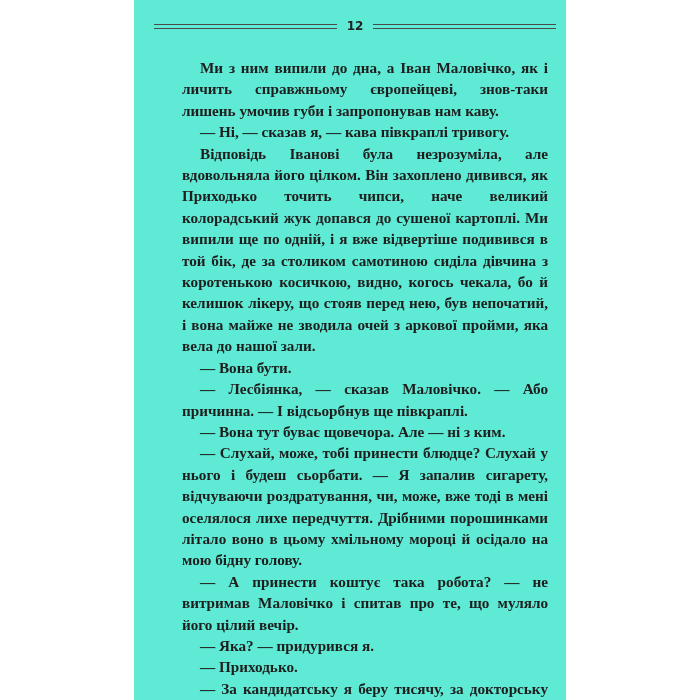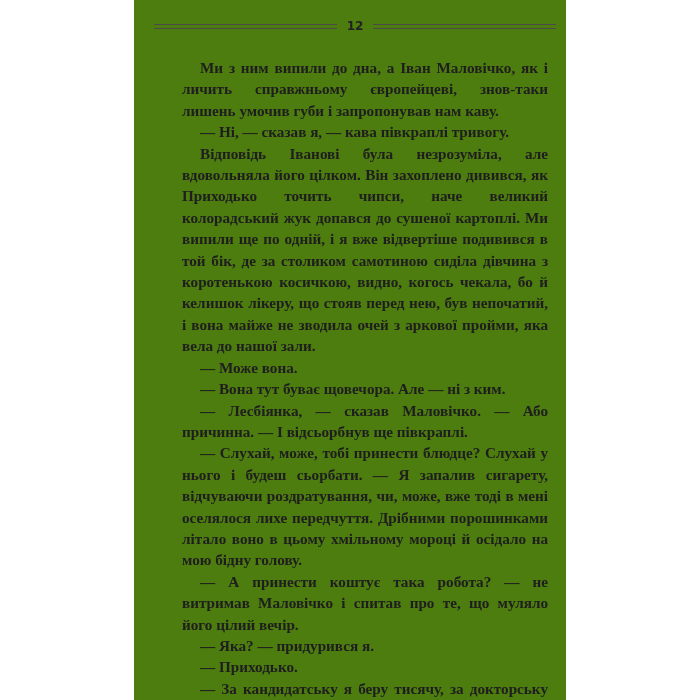--- a/index.html
+++ b/index.html
@@ -1,21 +1,21 @@
 <!DOCTYPE html>
 <html><head>
 <meta charset="utf-8">
 <style>
   html, body { margin: 0; padding: 0; }
   body {
     width: 700px; height: 700px; background: #ffffff; position: relative; overflow: hidden;
   }
   .page {
     position: absolute; left: 134px; top: 0; width: 432px; height: 700px;
-    background: #4d7c0f;
+    background: #5eead4;
   }
   .header {
     position: absolute; top: 18px; left: 20px; width: 402px; height: 16px;
     display: flex; align-items: center;
   }
   .rule {
     flex: 1; height: 3px; border-top: 1px solid #4a4a4a; border-bottom: 1px solid #4a4a4a;
   }
   .pnum {
     padding: 0 10px; font-family: "DejaVu Sans", sans-serif; font-weight: bold;
@@ -34,23 +34,23 @@
 <div class="page">
   <div class="header">
     <div class="rule"></div>
     <span class="pnum">12</span>
     <div class="rule"></div>
   </div>
   <div class="body-text">
     <p>Ми з ним випили до дна, а Іван Маловічко, як і личить справжньому європейцеві, знов-таки лишень умочив губи і запропонував нам каву.</p>
     <p>— Ні, — сказав я, — кава півкраплі тривогу.</p>
     <p>Відповідь Іванові була незрозуміла, але вдовольняла його цілком. Він захоплено дивився, як Приходько точить чипси, наче великий колорадський жук допався до сушеної картоплі. Ми випили ще по одній, і я вже відвертіше подивився в той бік, де за столиком самотиною сиділа дівчина з коротенькою косичкою, видно, когось чекала, бо й келишок лікеру, що стояв перед нею, був непочатий, і вона майже не зводила очей з аркової пройми, яка вела до нашої зали.</p>
-    <p>— Може вона.</p>
+    <p>— Вона бути.</p>
+    <p>— Лесбіянка, — сказав Маловічко. — Або причинна. — І відсьорбнув ще півкраплі.</p>
     <p>— Вона тут буває щовечора. Але — ні з ким.</p>
-    <p>— Лесбіянка, — сказав Маловічко. — Або причинна. — І відсьорбнув ще півкраплі.</p>
     <p>— Слухай, може, тобі принести блюдце? Слухай у нього і будеш сьорбати. — Я запалив сигарету, відчуваючи роздратування, чи, може, вже тоді в мені оселялося лихе передчуття. Дрібними порошинками літало воно в цьому хмільному мороці й осідало на мою бідну голову.</p>
     <p>— А принести коштує така робота? — не витримав Маловічко і спитав про те, що муляло його цілий вечір.</p>
     <p>— Яка? — придурився я.</p>
     <p>— Приходько.</p>
     <p>— За кандидатську я беру тисячу, за докторську більше, звичайно. — Я випустив кільце диму, і воно зависло над лисиною Маловічка.</p>
 
   </div>
 </div>
 
 </body></html>

